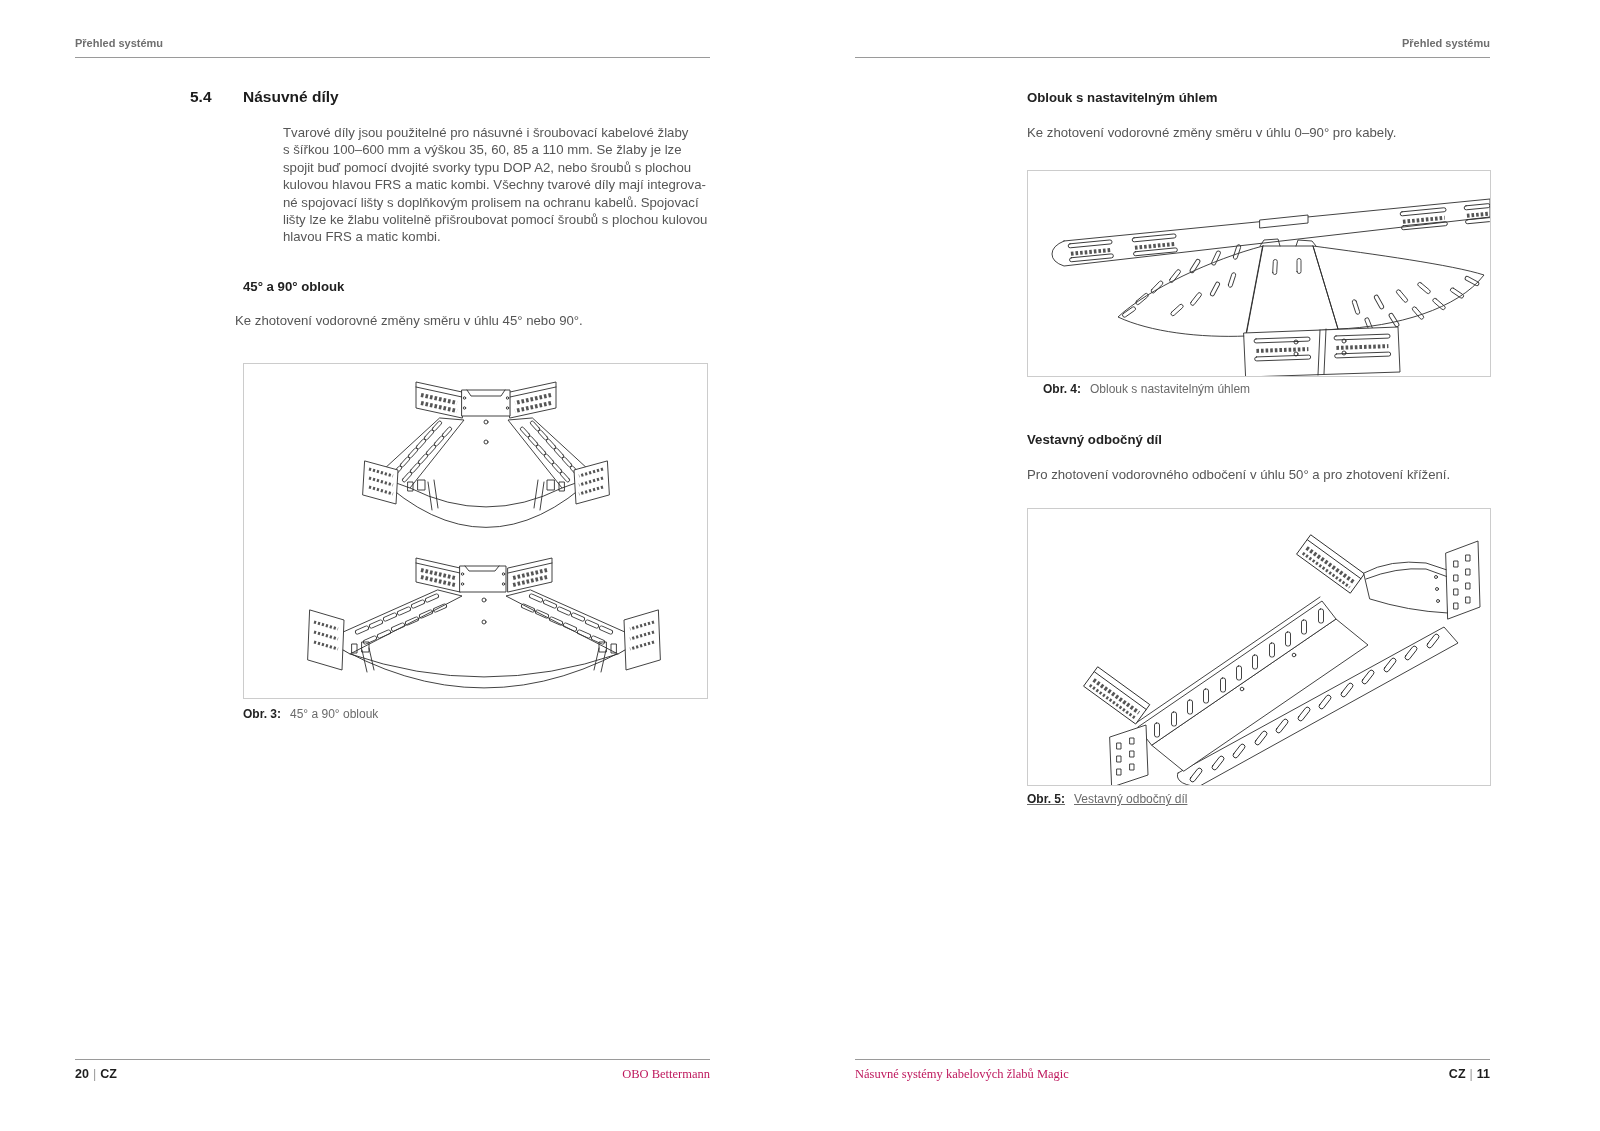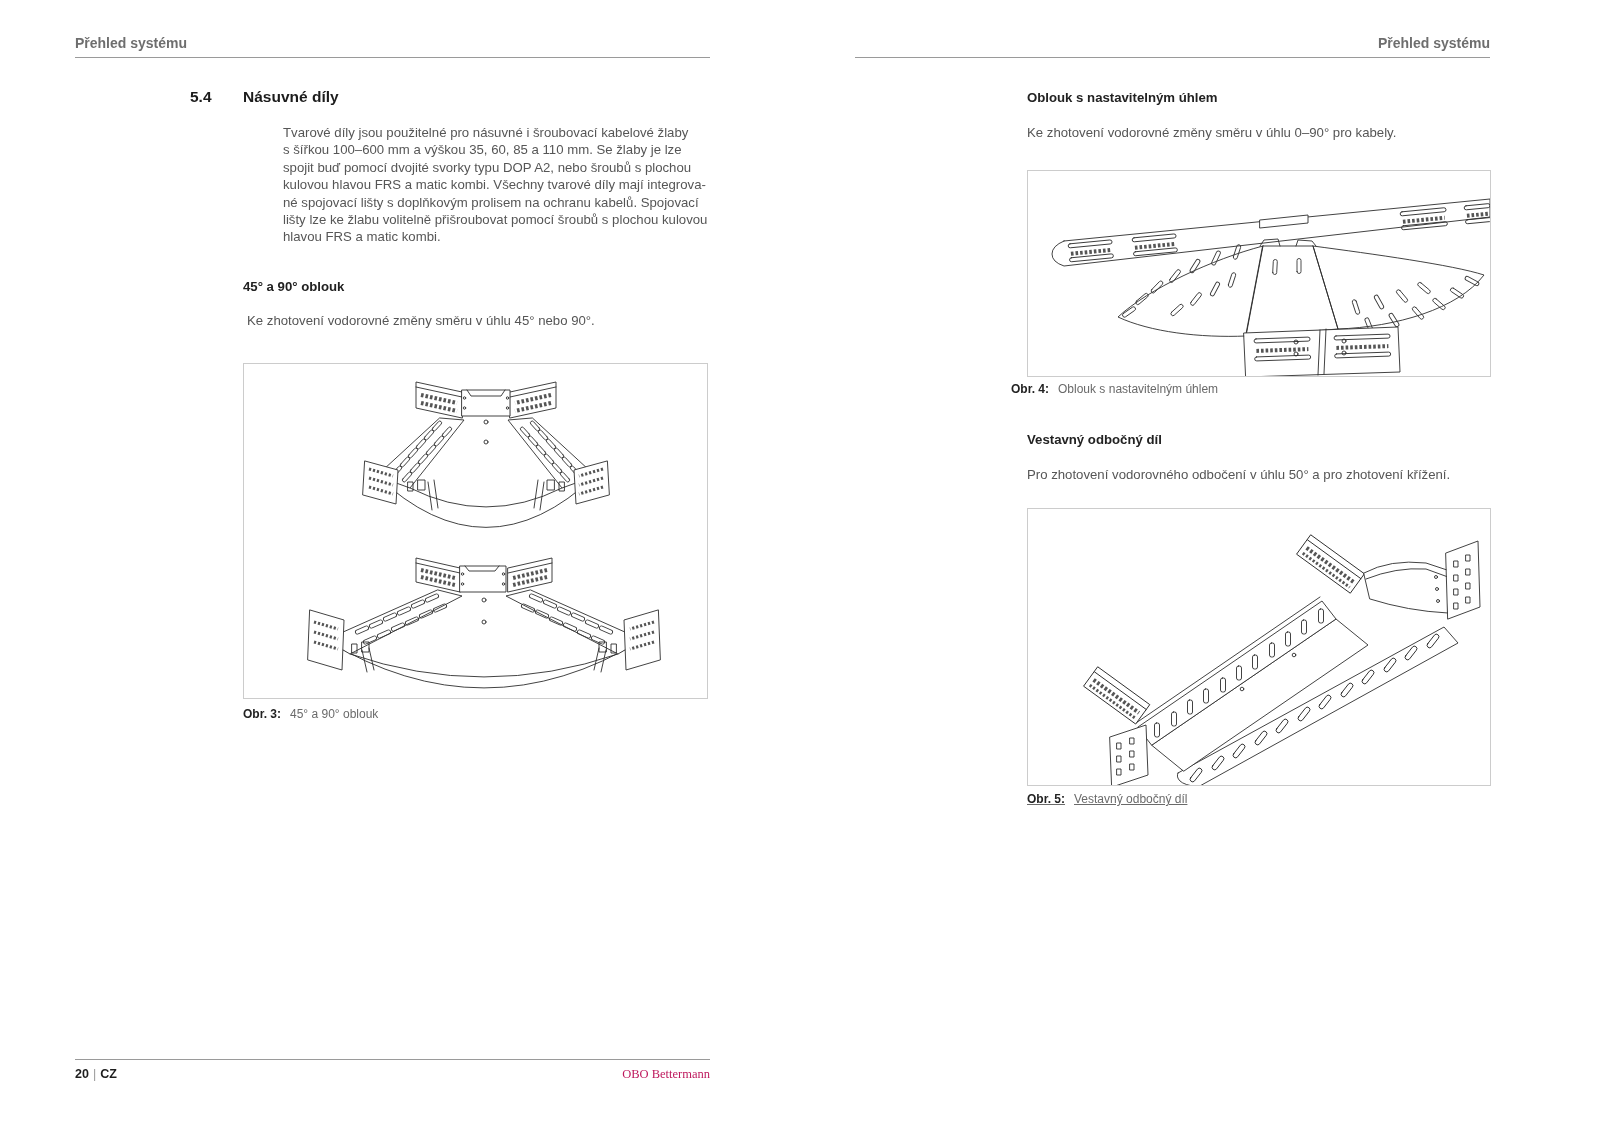--- a/index.html
+++ b/index.html
@@ -7,21 +7,21 @@
     width:1600px;height:1131px;position:relative;background:#ffffff;
     font-family:"Liberation Sans",sans-serif;overflow:hidden;
     -webkit-font-smoothing:antialiased;
   }
   .page{position:absolute;top:0;height:1131px;width:635px;}
   #left-page{left:75px;}
   #right-page{left:855px;}
 
   .page-header{
     position:absolute;top:36px;left:0;right:0;
-    font-size:14px;font-weight:bold;color:#6e6e6e;
+    font-size:11px;font-weight:bold;color:#6e6e6e;
     padding-bottom:6px;border-bottom:1px solid #9a9a9a;line-height:15px;
   }
   #right-page .page-header{text-align:right;}
 
   .section-heading{position:absolute;top:88px;left:115px;font-size:15.5px;font-weight:bold;color:#1c1c1c;line-height:18px;}
   .section-number{display:inline-block;width:53px;}
 
   .body-text{
     font-size:13.2px;line-height:17.4px;color:#565656;
     white-space:pre-line;
@@ -69,21 +69,21 @@
   <div class="body-text abs" style="top:124px;left:168px;width:475px;margin-left:40px;">Tvarové díly jsou použitelné pro násuvné i šroubovací kabelové žlaby
 s šířkou 100–600 mm a výškou 35, 60, 85 a 110 mm. Se žlaby je lze
 spojit buď pomocí dvojité svorky typu DOP A2, nebo šroubů s plochou
 kulovou hlavou FRS a matic kombi. Všechny tvarové díly mají integrova-
 né spojovací lišty s doplňkovým prolisem na ochranu kabelů. Spojovací
 lišty lze ke žlabu volitelně přišroubovat pomocí šroubů s plochou kulovou
 hlavou FRS a matic kombi.</div>
 
   <div class="sub-heading abs" style="top:279px;left:168px;">45° a 90° oblouk</div>
 
-  <div class="body-text abs" style="top:312px;left:172px;width:475px;">Ke zhotovení vodorovné změny směru v úhlu 45° nebo 90°.</div>
+  <div class="body-text abs" style="top:312px;left:160px;width:475px;">Ke zhotovení vodorovné změny směru v úhlu 45° nebo 90°.</div>
 
   <div class="figure-box" style="top:363px;left:168px;width:465px;height:336px;">
     <svg class="art" viewBox="0 0 463 334">
 
       <g>
 
         <path d="M133,112 Q242,215 351,112"></path>
         <path d="M166,124 Q242,162 318,124"></path>
         <g>
 
@@ -266,21 +266,21 @@
         <path class="holes" d="M308,177 L360,177"></path>
         <rect x="306" y="183" width="56" height="4" rx="2"></rect>
       </g>
       <circle cx="268" cy="171" r="2"></circle>
         <circle cx="268" cy="183" r="2"></circle>
       <circle cx="316" cy="170" r="2"></circle>
         <circle cx="316" cy="182" r="2"></circle>
     </svg>
   </div>
 
-  <div class="figure-caption" style="top:382px;left:156px;text-align:right;">
+  <div class="figure-caption" style="top:382px;left:188px;text-align:right;">
     <span class="cap-label">Obr. 4:</span><span>Oblouk s nastavitelným úhlem</span>
   </div>
 
   <div class="sub-heading abs" style="top:432px;left:172px;">Vestavný odbočný díl</div>
 
   <div class="body-text abs" style="top:466px;left:172px;width:475px;">Pro zhotovení vodorovného odbočení v úhlu 50° a pro zhotovení křížení.</div>
 
   <div class="figure-box" style="top:508px;left:172px;width:464px;height:278px;">
     <svg class="art" viewBox="0 0 462 276">
 
@@ -357,13 +357,19 @@
         <rect x="438" y="60" width="4" height="6"></rect>
         <rect x="438" y="74" width="4" height="6"></rect>
         <rect x="438" y="88" width="4" height="6"></rect>
     </svg>
   </div>
 
   <div class="figure-caption" style="top:792px;left:172px;text-decoration:underline;">
     <span class="cap-label">Obr. 5:</span><span>Vestavný odbočný díl</span>
   </div>
 
+  <div class="page-footer">
+    <span class="footer-left pg-muted">Násuvné systémy kabelových žlabů Magic</span>
+    <span class="footer-right">
+      <span class="pg-bold">CZ</span><span class="pg-sep">|</span><span class="pg-bold">11</span>
+    </span>
+  </div>
 </div>
 
 </body></html>

